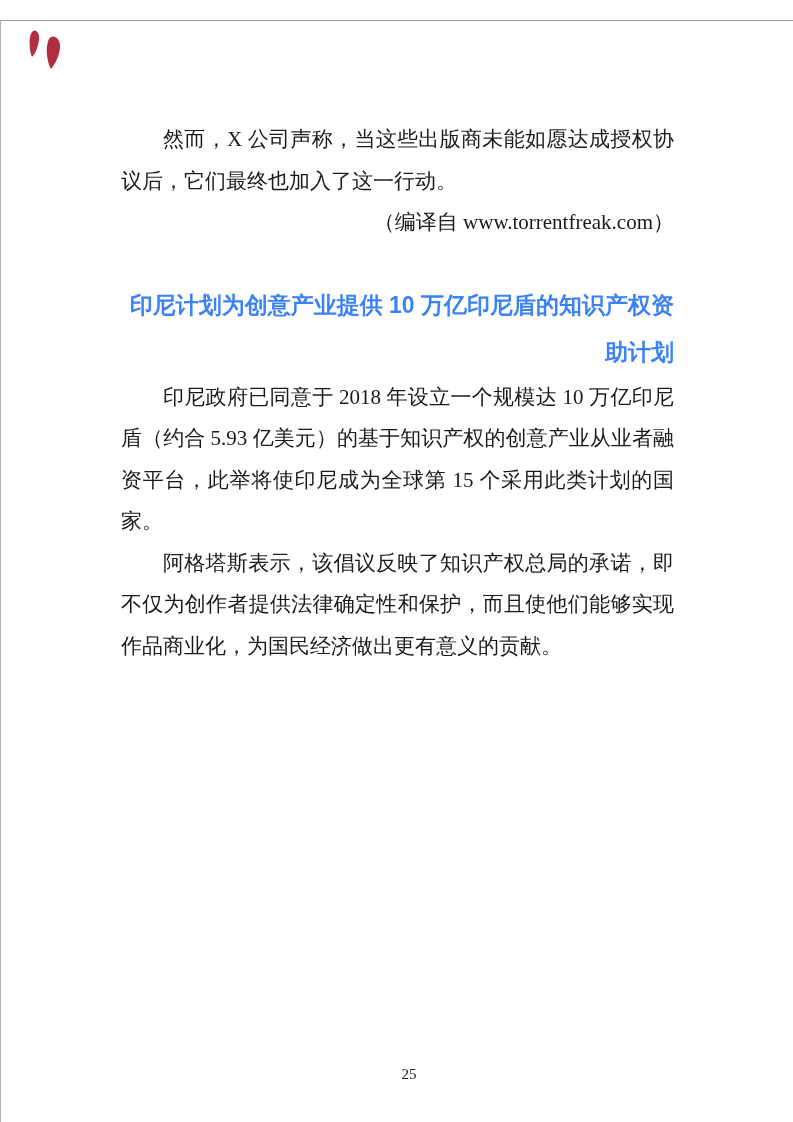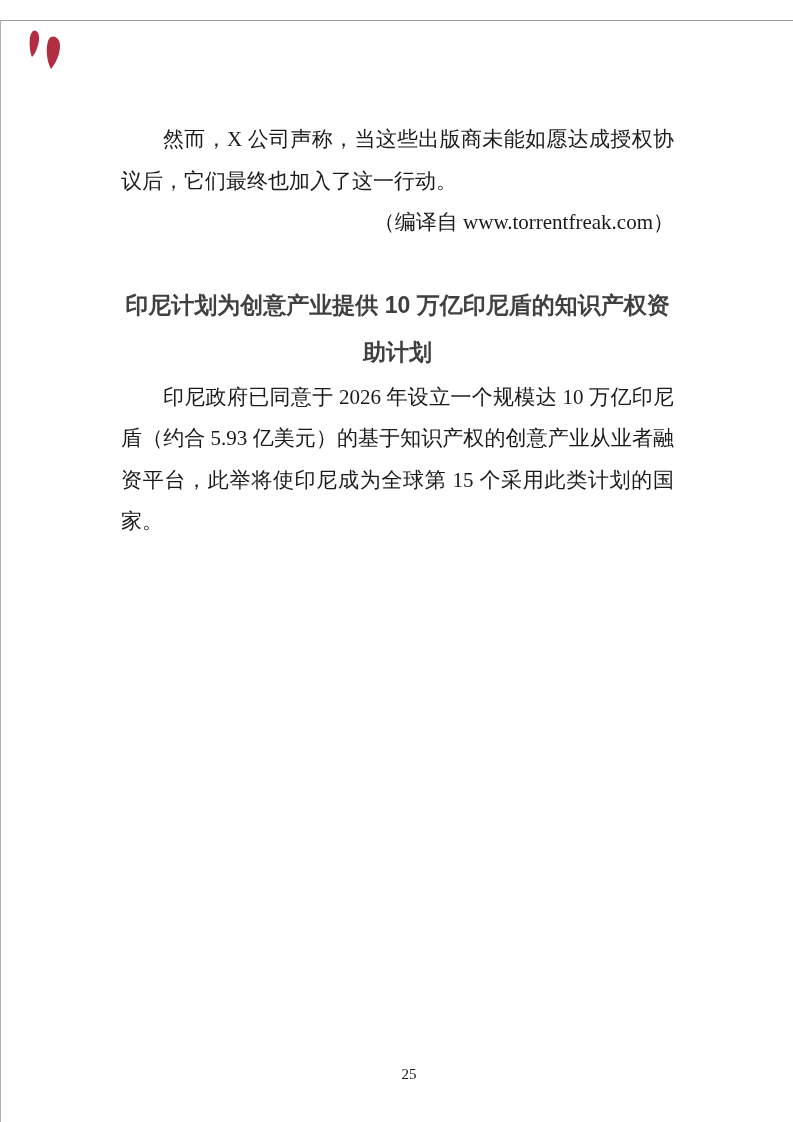--- a/index.html
+++ b/index.html
@@ -40,22 +40,22 @@
     text-align: right;
     text-indent: 0;
     font-family: Liberation Serif, serif;
   }
   h1.title {
     margin: 38px 0 0 0;
     font-family: "Liberation Sans", "DejaVu Sans", sans-serif;
     font-weight: bold;
     font-size: 23px;
     line-height: 47.5px;
-    text-align: center;
-    color: #404040;
+    text-align: right;
+    color: #3b82f6;
   }
   .page-number {
     position: absolute;
     top: 1045px;
     left: 0;
     right: 0;
     text-align: center;
     padding-left: 24px;
     font-family: "Liberation Serif", "DejaVu Serif", serif;
     font-size: 15px;
@@ -82,22 +82,23 @@
 
   <div class="content">
 
     <p class="body">然而，X 公司声称，当这些出版商未能如愿达成授权协议后，它们最终也加入了这一行动。</p>
 
 
     <p class="body attribution">（编译自 www.torrentfreak.com）</p>
 
     <h1 class="title">印尼计划为创意产业提供 10 万亿印尼盾的知识产权资助计划</h1>
 
-    <p class="body">印尼政府已同意于 2026 年设立一个规模达 10 万亿印尼盾（约合 5.93 亿美元）的基于知识产权的创意产业从业者融资平台，此举将使印尼成为全球第 15 个采用此类计划的国家。</p>
+    <p class="body">印尼政府已同意于 2018 年设立一个规模达 10 万亿印尼盾（约合 5.93 亿美元）的基于知识产权的创意产业从业者融资平台，此举将使印尼成为全球第 15 个采用此类计划的国家。</p>
 
 
+    <p class="body">阿格塔斯表示，该倡议反映了知识产权总局的承诺，即不仅为创作者提供法律确定性和保护，而且使他们能够实现作品商业化，为国民经济做出更有意义的贡献。</p>
 
 
   </div>
 
   <div class="page-number">25</div>
 
 </div>
 
 </body></html>

